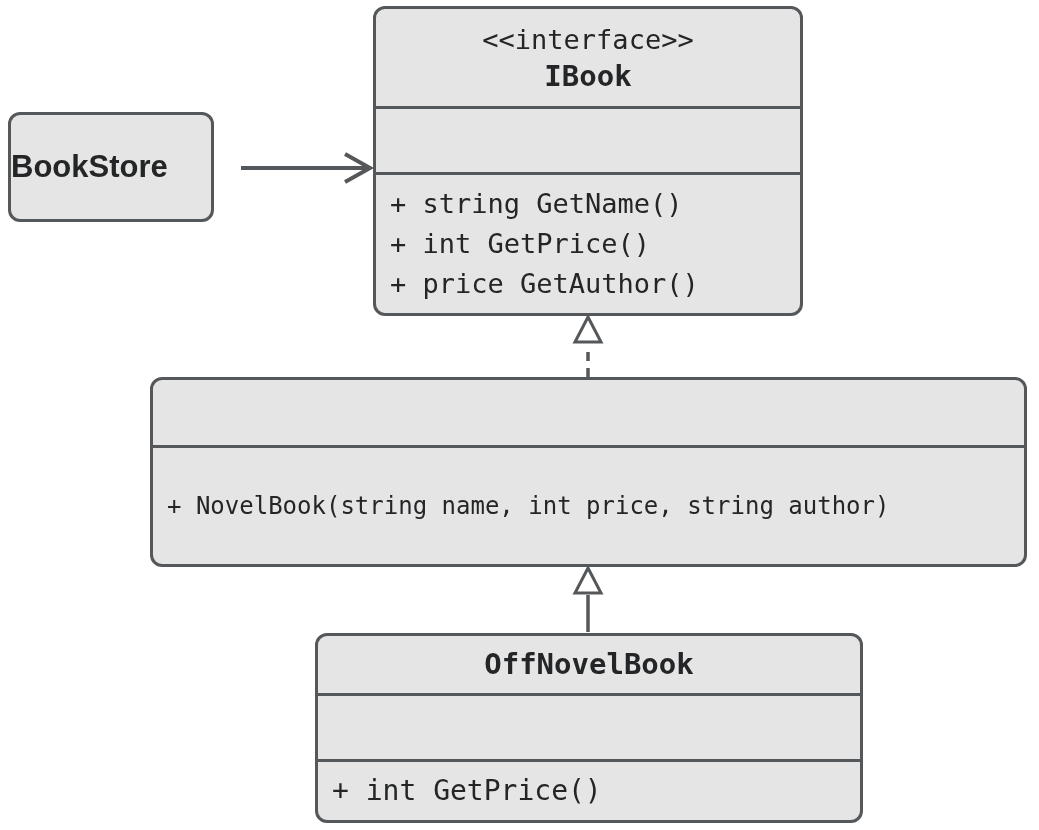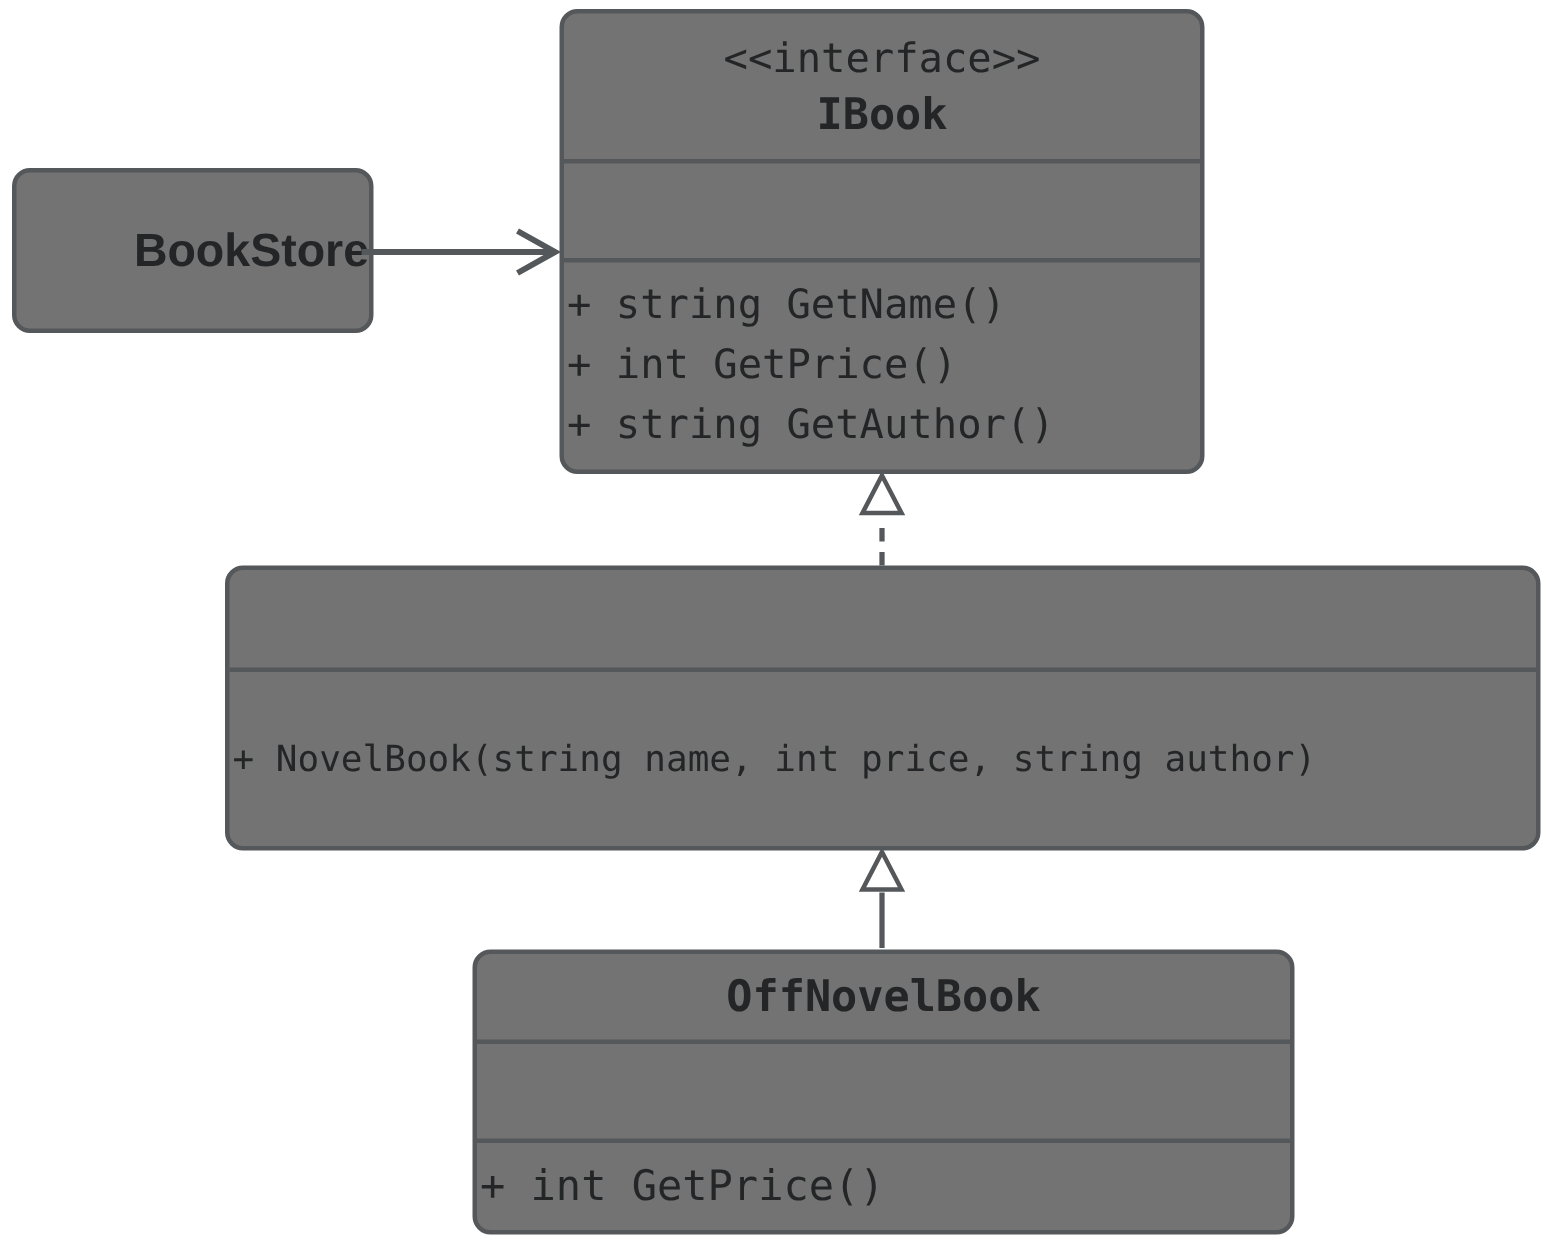--- a/index.html
+++ b/index.html
@@ -13,21 +13,21 @@
     width:1039px;
     height:830px;
     background:var(--bg);
     font-family:"DejaVu Sans Mono", monospace;
     color:var(--text);
     overflow:hidden;
   }
   .uml-box{
     position:absolute;
     box-sizing:border-box;
-    background:#737373;
+    background:#e5e5e5;
     border:3.5px solid var(--stroke);
     border-radius:12px;
     display:flex;
     flex-direction:column;
   }
   .sec{box-sizing:border-box;}
   .sec + .sec{border-top:3px solid var(--stroke);}
   .sec-header{
     display:flex;
     flex-direction:column;
@@ -40,30 +40,30 @@
   .stereotype{
     font-weight:normal;
     font-size:27px;
   }
   .sec-attrs{flex:0 0 auto;}
   .sec-methods{
     flex:1 1 auto;
     display:flex;
     flex-direction:column;
     justify-content:center;
-    padding-left:2px;
+    padding-left:14px;
   }
   .method-line{
     white-space:pre;
     line-height:40px;
   }
   
   #box-bookstore{
-    left:8px; top:112px; width:241px; height:110px;
-    align-items:flex-end; justify-content:center;
+    left:8px; top:112px; width:206px; height:110px;
+    align-items:flex-start; justify-content:center;
     font-family:"Liberation Sans", sans-serif;
     font-weight:bold; font-size:31px;
   }
   #box-ibook{left:373px; top:6px; width:430px; height:310px;}
   #box-ibook .sec-header{flex:0 0 97px;}
   #box-ibook .sec-attrs{flex:0 0 66px;}
   #box-ibook .sec-methods{font-size:27px;}
   #box-novelbook{left:150px; top:377px; width:877px; height:190px;}
   #box-novelbook .sec-header{flex:0 0 58px;}
   #box-novelbook .sec-attrs{flex:0 0 65px;}
@@ -90,21 +90,21 @@
 
   <div class="uml-box" id="box-ibook">
     <div class="sec sec-header">
       <span class="stereotype">&lt;&lt;interface&gt;&gt;</span>
       <span>IBook</span>
     </div>
     <div class="sec sec-attrs"></div>
     <div class="sec sec-methods">
       <div class="method-line">+ string GetName()</div>
       <div class="method-line">+ int GetPrice()</div>
-      <div class="method-line">+ string GetAuthor()</div>
+      <div class="method-line">+ price GetAuthor()</div>
     </div>
   </div>
 
   <div class="uml-box" id="box-novelbook">
     <div class="sec sec-attrs"></div>
     <div class="sec sec-methods">
       <div class="method-line">+ NovelBook(string name, int price, string author)</div>
     </div>
   </div>
 

